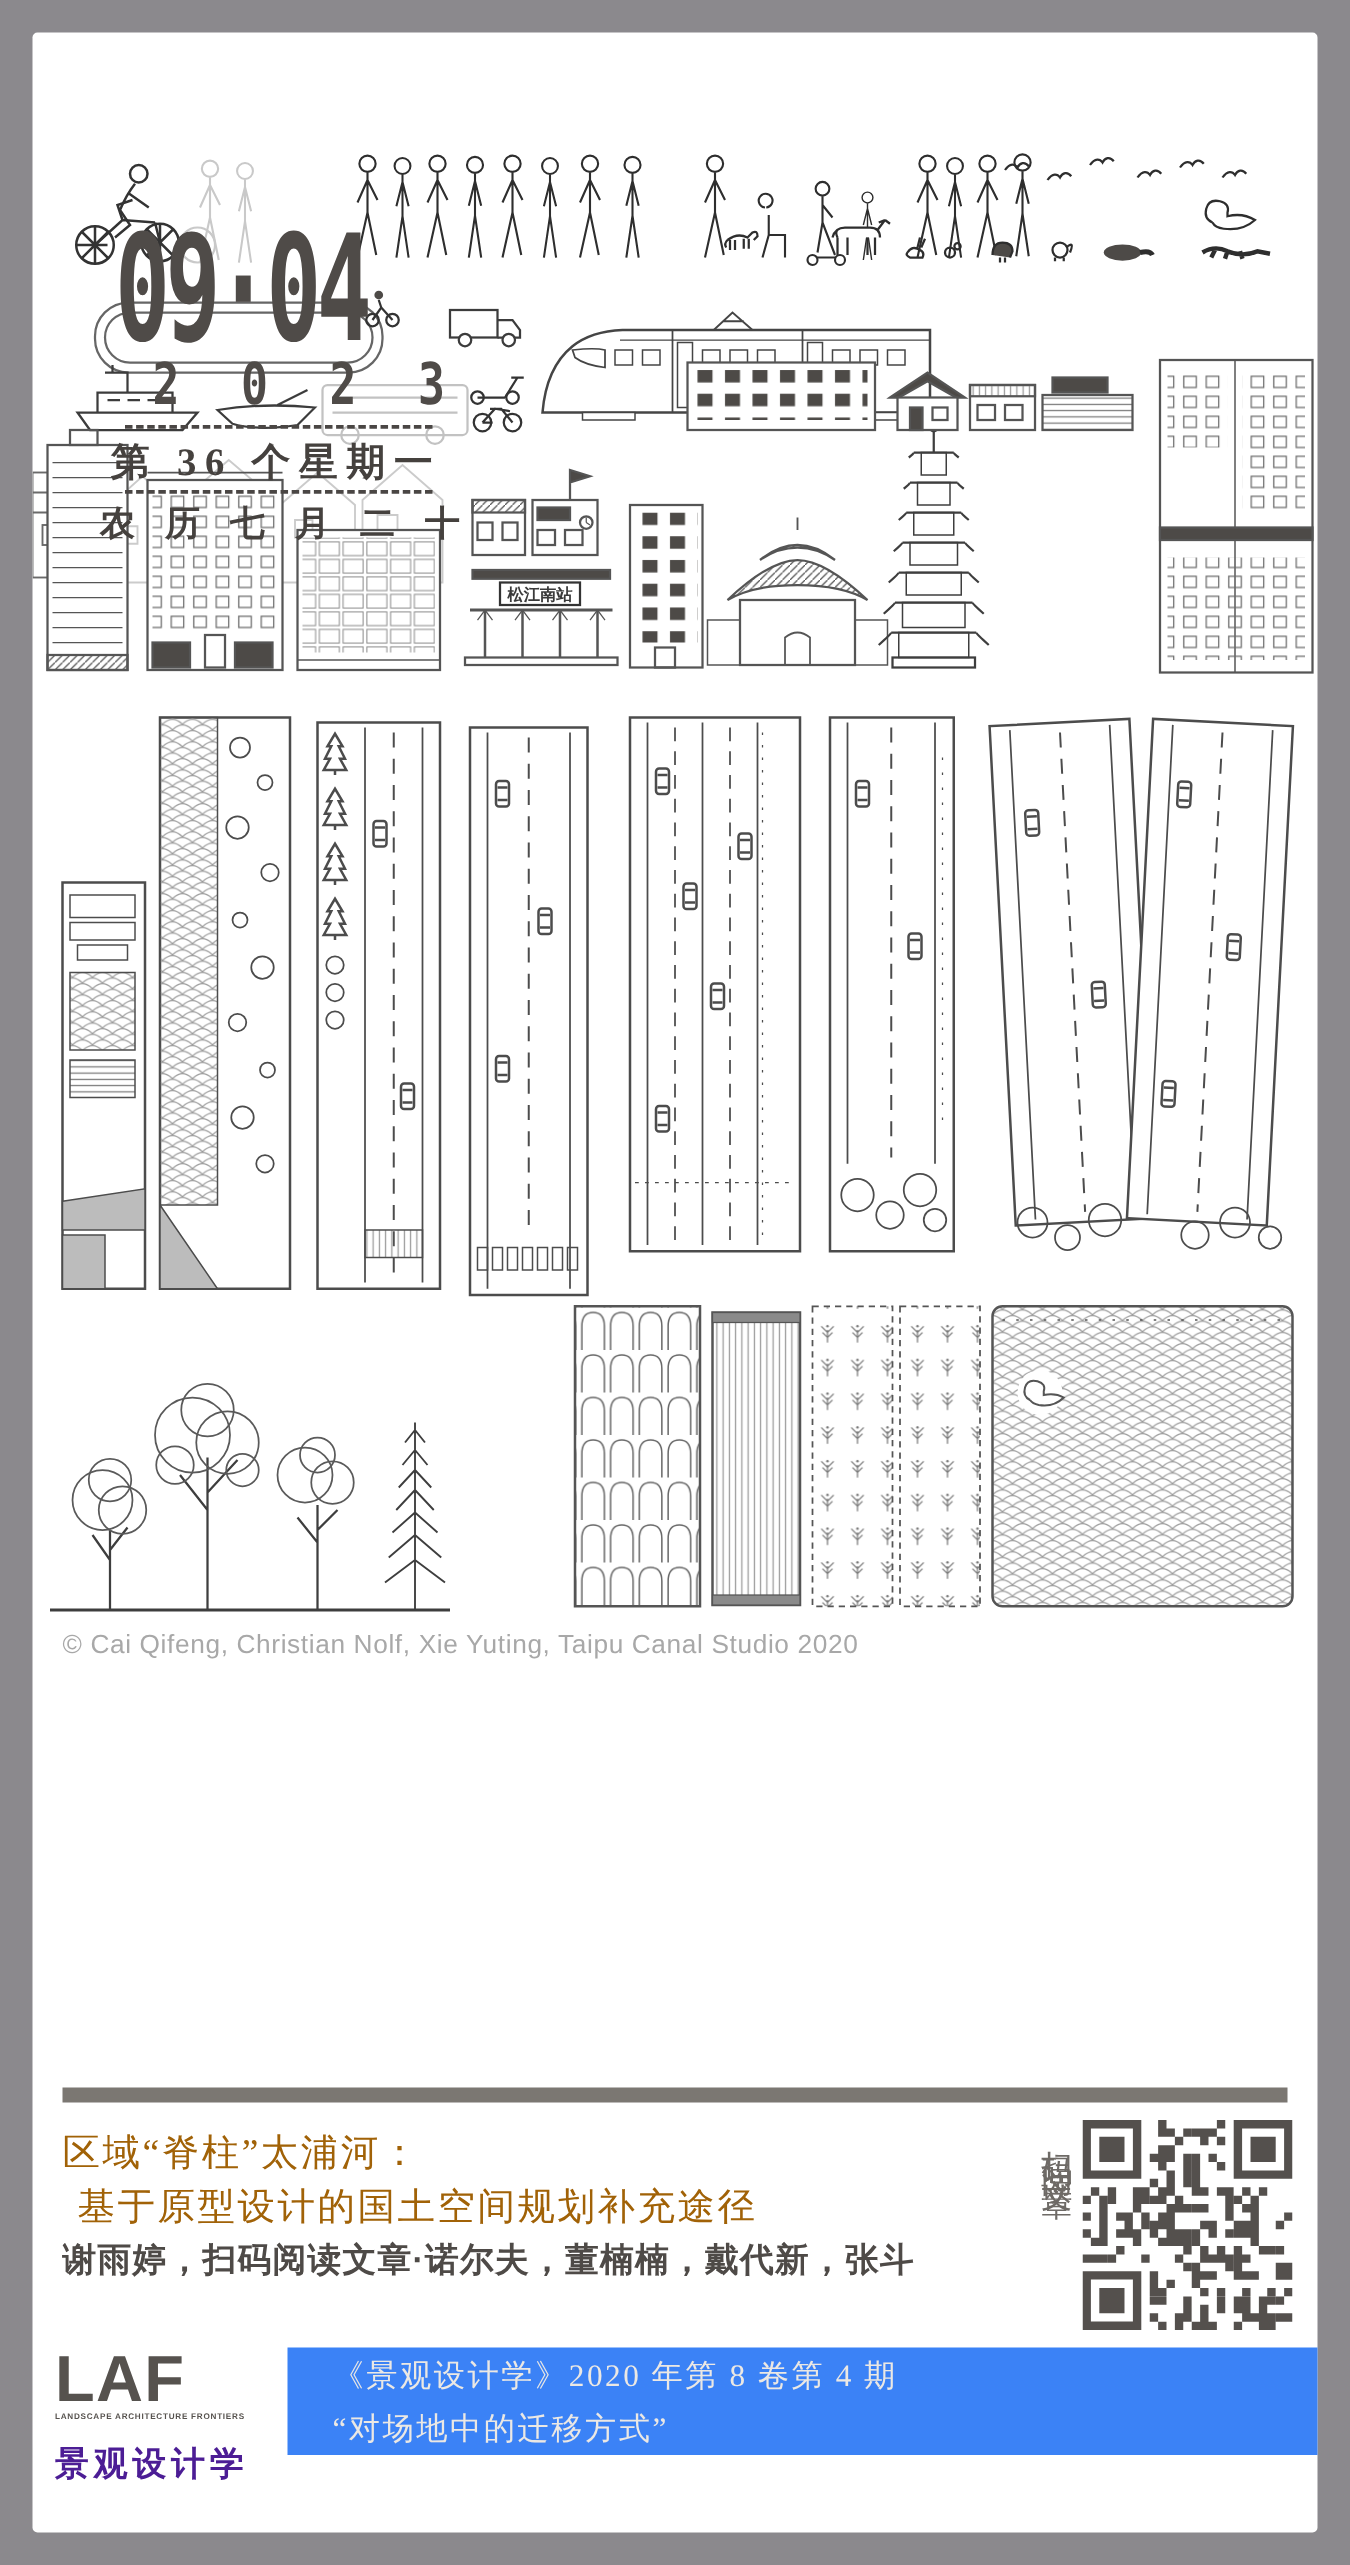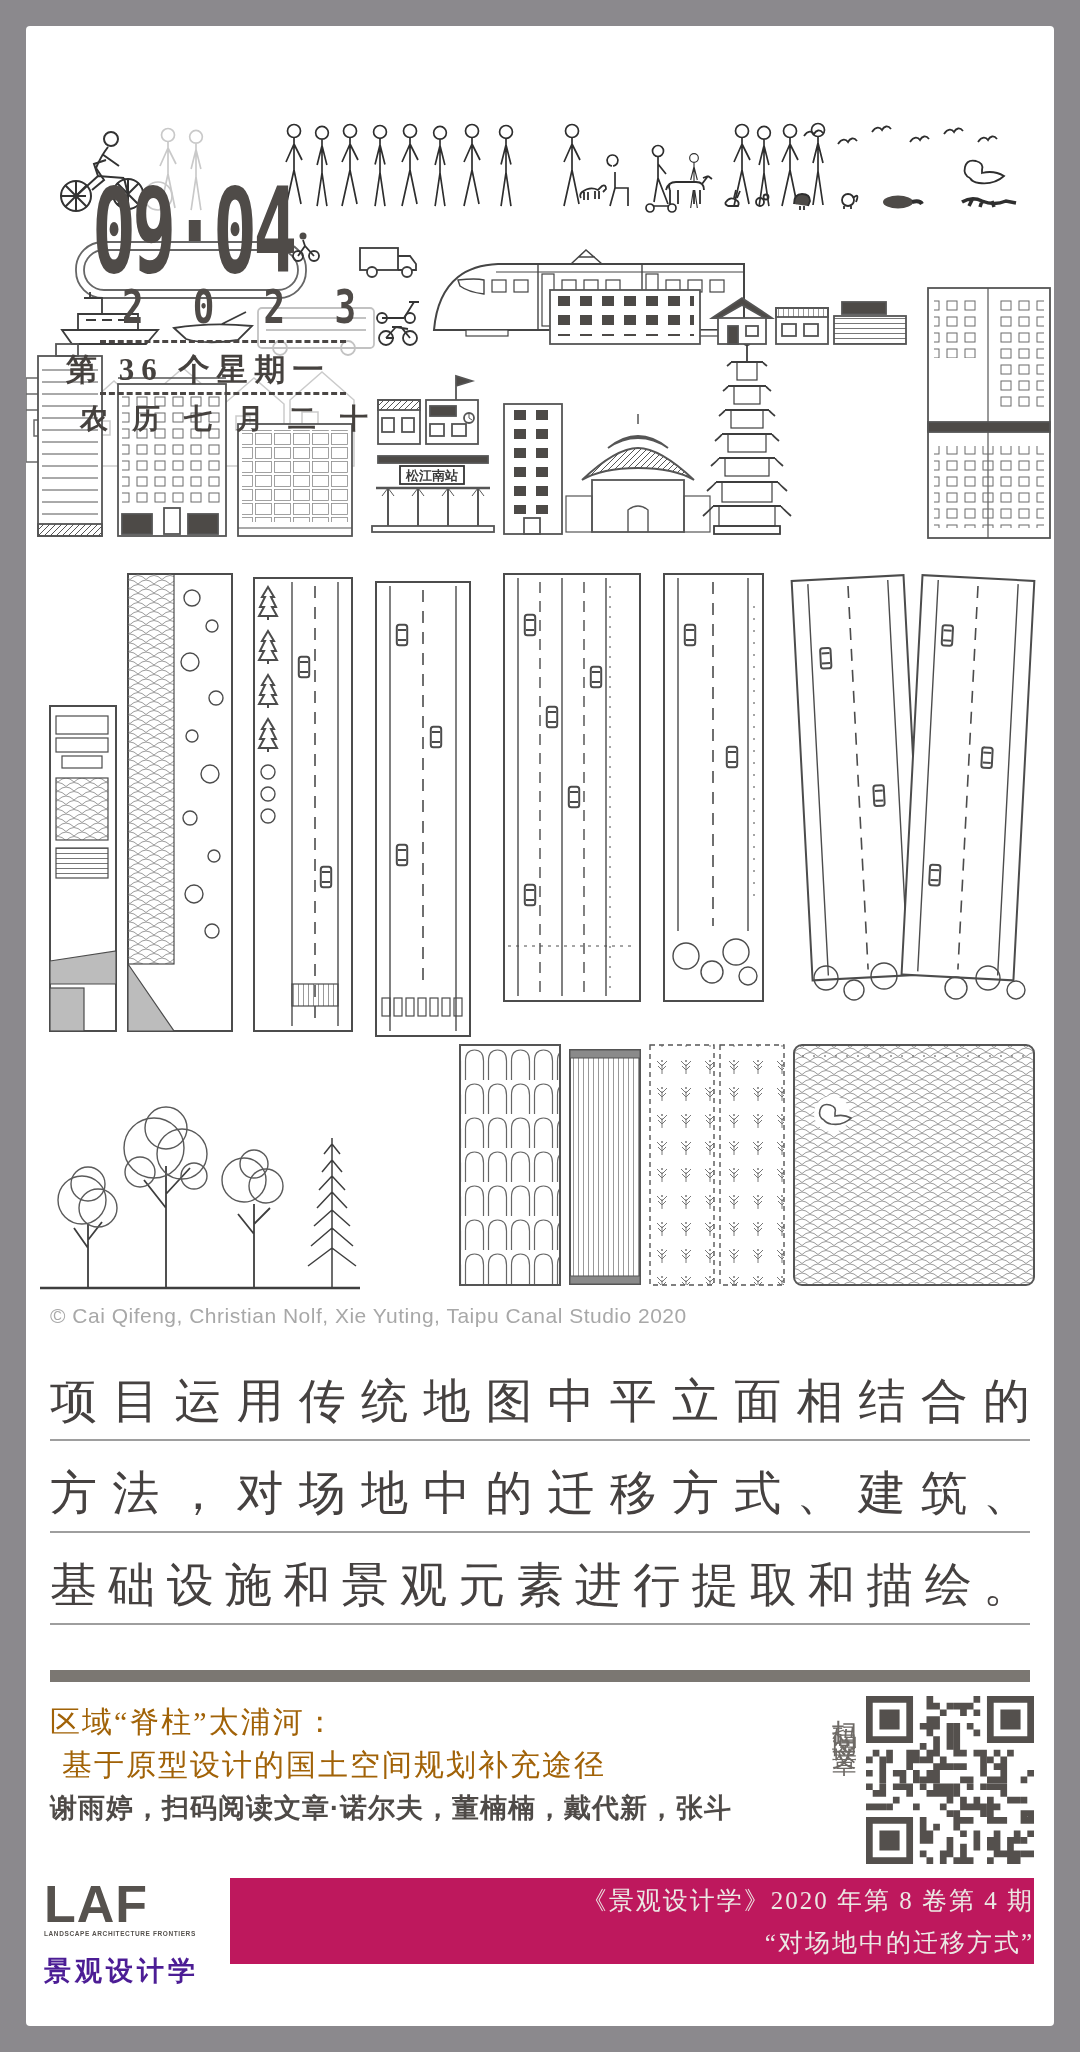--- a/index.html
+++ b/index.html
@@ -6,34 +6,34 @@
   body{font-family:"Liberation Sans",sans-serif;}
   .frame{width:1080px;height:2052px;background:#8b898d;box-sizing:border-box;padding:26px;}
   .card{position:relative;width:1028px;height:2000px;background:#fff;border-radius:4px;overflow:hidden;}
   .abs{position:absolute;}
   .art{position:absolute;left:0;top:0;width:1028px;height:2000px;}
   .date-big{font-family:"DejaVu Sans Mono",monospace;font-weight:800;font-size:118px;line-height:1;
     color:#4f4b48;letter-spacing:-6px;transform:scaleX(0.62);transform-origin:0 50%;white-space:nowrap;}
   .year-row{display:flex;justify-content:space-between;font-family:"DejaVu Sans Mono",monospace;
     font-weight:800;font-size:46px;line-height:1;color:#4f4b48;transform:scaleX(0.78);transform-origin:0 50%;}
   .dashline{border-top:3px dashed #4a4644;}
-  .cal{font-family:"Liberation Serif",serif;font-weight:700;color:#45413e;text-align:left;white-space:nowrap;}
+  .cal{font-family:"Liberation Serif",serif;font-weight:700;color:#45413e;text-align:center;white-space:nowrap;}
   .credit{font-size:21px;color:#a8a8a8;letter-spacing:0.5px;}
   .q-line{font-family:"Liberation Serif",serif;font-size:47px;line-height:1;color:#454140;
     padding-bottom:14px;border-bottom:2px solid #9e9e9e;margin-bottom:29px;
     text-align:justify;text-align-last:justify;}
   .divider{background:#7b7772;}
   .a-title{font-family:"Liberation Serif",serif;font-size:30px;color:#a16207;letter-spacing:2px;white-space:nowrap;}
   .a-authors{font-size:27px;font-weight:700;color:#4e4a47;letter-spacing:1px;white-space:nowrap;}
   .qr-caption{writing-mode:vertical-rl;font-family:"Liberation Serif",serif;font-size:25px;
     color:#6e6a66;letter-spacing:6px;}
   .logo-acr{font-size:52px;line-height:0.85;font-weight:900;color:#56524e;letter-spacing:1px;}
   .logo-tag{font-size:6.5px;font-weight:700;color:#56524e;letter-spacing:0.6px;margin-top:4px;white-space:nowrap;}
   .logo-cn{font-size:27px;font-weight:700;color:#4c1d95;letter-spacing:4px;margin-top:16px;white-space:nowrap;}
-  .foot-bar{background:#be185d;display:flex;flex-direction:column;justify-content:center;align-items:flex-end;gap:9px;}
+  .foot-bar{background:#3b82f6;display:flex;flex-direction:column;justify-content:center;align-items:flex-start;gap:9px;padding-left:36px;}
   .foot-line{font-family:"Liberation Serif",serif;font-size:25px;color:#ebe8e4;letter-spacing:2px;white-space:nowrap;}
 </style>
 </head>
 <body>
 
 <div class="frame">
 <div class="card">
 
   <svg class="art" viewBox="0 0 1028 2000" xmlns="http://www.w3.org/2000/svg">
     <defs>
@@ -532,25 +532,20 @@
     <span>3</span>
   </div>
 
   <div class="abs dashline" style="left:74px;top:314px;width:246px;"></div>
   <div class="abs cal" style="left:40px;top:323px;width:310px;font-size:31px;letter-spacing:7px;">第 36 个星期一</div>
   <div class="abs dashline" style="left:74px;top:366px;width:246px;"></div>
   <div class="abs cal" style="left:30px;top:374px;width:330px;font-size:28px;letter-spacing:24px;text-indent:24px;">农历七月二十</div>
 
   <div class="abs credit" style="left:24px;top:1278px;text-align:right;">© Cai Qifeng, Christian Nolf, Xie Yuting, Taipu Canal Studio 2020</div>
 
-  <div class="abs" style="left:24px;top:1352px;width:980px;">
-    <div class="q-line">项目运用传统地图中平立面相结合的</div>
-    <div class="q-line">方法，对场地中的迁移方式、建筑、</div>
-    <div class="q-line">基础设施和景观元素进行提取和描绘。</div>
-  </div>
 
   <div class="abs divider" style="left:24px;top:1644px;width:980px;height:12px;"></div>
 
   <div class="abs a-title" style="left:24px;top:1676px;">区域“脊柱”太浦河：</div>
   <div class="abs a-title" style="left:36px;top:1719px;">基于原型设计的国土空间规划补充途径</div>
   <div class="abs a-authors" style="left:24px;top:1764px;">谢雨婷，扫码阅读文章·诺尔夫，董楠楠，戴代新，张斗</div>
 
   <div class="abs qr-caption" style="left:802px;top:1674px;height:170px;">扫码阅读文章</div>
   <div class="abs" style="left:840px;top:1670px;width:168px;height:168px;">
     <svg id="qr-svg" width="168" height="168" viewBox="0 0 168 168" xmlns="http://www.w3.org/2000/svg">

